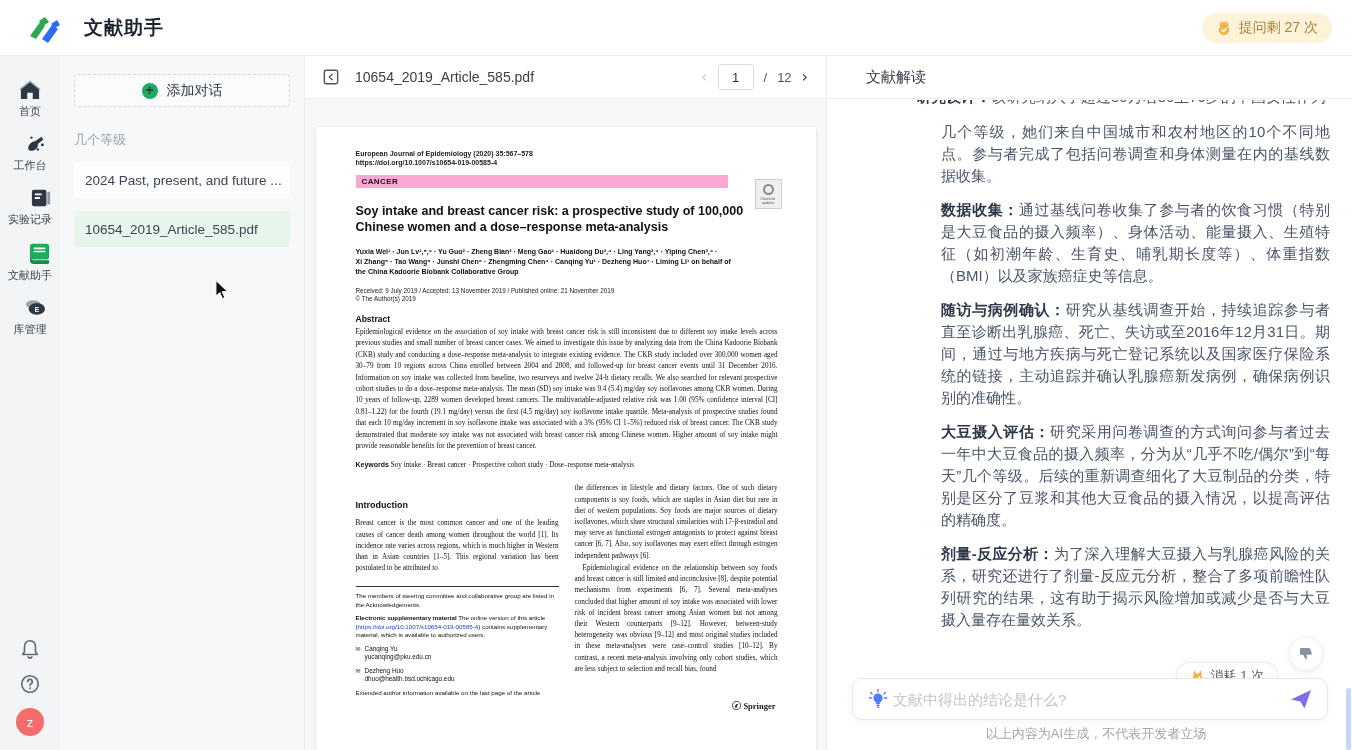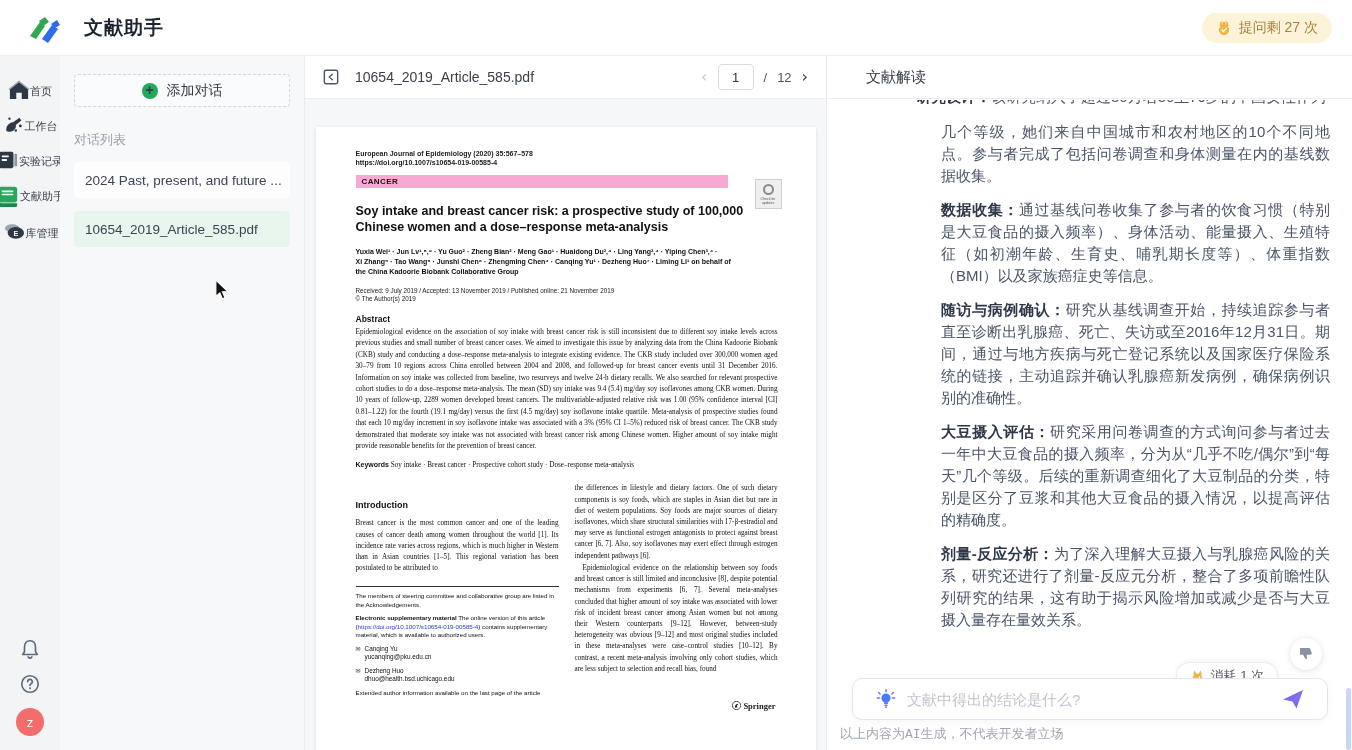--- a/index.html
+++ b/index.html
@@ -13,21 +13,21 @@
     border-bottom:1px solid #ececf0; display:flex; align-items:center; z-index:5; }
   .logo { width:36px; height:32px; margin-left:26px; }
   .app-title { margin-left:22px; font-size:19px; font-weight:bold; color:#1c2430; letter-spacing:1px; }
   .quota-pill { position:absolute; right:20px; top:13px; height:30px; border-radius:15px;
     background:#fcf3d9; display:flex; align-items:center; padding:0 14px; gap:7px; }
   .quota-pill span { font-size:14px; color:#a9803a; }
 
   
   .side-rail { position:absolute; top:56px; left:0; bottom:0; width:60px; background:#f3f4f6;
     display:flex; flex-direction:column; align-items:center; padding-top:24px; }
-  .rail-item { display:flex; flex-direction:row; align-items:flex-start; margin-bottom:15px; cursor:pointer; }
+  .rail-item { display:flex; flex-direction:column; align-items:flex-end; margin-bottom:15px; cursor:pointer; }
   .rail-item .lbl { font-size:11px; color:#39414e; margin-top:4px; white-space:nowrap; }
   .rail-bottom { position:absolute; left:0; right:0; bottom:14px; display:flex; flex-direction:column; align-items:center; gap:13px; }
   .avatar { width:28px; height:28px; border-radius:50%; background:#f56c6c; color:#fff; font-size:13px;
     display:flex; align-items:center; justify-content:center; }
 
   
   .conv-panel { position:absolute; top:56px; left:60px; bottom:0; width:245px; background:#f7f8fa;
     border-right:1px solid #ececf0; padding:18px 14px 0 14px; }
   .add-btn { height:33px; border:1px dashed #d3d8e0; border-radius:4px; display:flex; align-items:center;
     justify-content:center; gap:9px; cursor:pointer; background:#fafbfc; }
@@ -108,25 +108,25 @@
     background:#fff; box-shadow:0 1px 6px rgba(0,0,0,.12); display:flex; align-items:center;
     justify-content:center; cursor:pointer; }
 
   .consume-pill { position:absolute; right:74px; top:606px; height:27px; background:#fff;
     border:1px solid #eceef2; border-bottom:none; border-radius:14px 14px 0 0; box-shadow:0 -1px 4px rgba(0,0,0,.05);
     display:flex; align-items:center; gap:6px; padding:0 13px; z-index:2; }
   .consume-pill span { font-size:13px; color:#555c66; }
 
   .chat-box { position:absolute; left:24px; right:24px; top:622px; height:42px; background:#fff;
     border:1px solid #e3e6ec; border-radius:10px; box-shadow:0 2px 8px rgba(0,0,0,.04);
-    display:flex; align-items:center; padding:0 22px; gap:10px; z-index:3; }
+    display:flex; align-items:center; padding:0 14px; gap:4px; z-index:3; }
   .chat-input-field { flex:1; border:none; outline:none; font-size:15px; color:#333;
     font-family:"Liberation Sans",sans-serif; background:transparent; }
   .chat-input-field::placeholder { color:#c0c4cc; }
-  .disclaimer { position:absolute; left:12px; right:0; bottom:7px; font-size:13px; color:#a0a6b1;font-family:Liberation Mono, monospace; }
+  .disclaimer { position:absolute; left:12px; right:0; bottom:7px; text-align:center; font-size:13px; color:#a0a6b1; }
 
   .scroll-thumb { position:absolute; right:1px; bottom:0px; width:5px; height:62px;
     background:#c9d7f6; border-radius:3px; }
 
   
   .mouse-cursor { position:absolute; left:214px; top:280px; z-index:99; }
 </style>
 </head>
 <body>
 
@@ -210,21 +210,21 @@
         <span>z</span>
       </div>
     </div>
   </div>
 
   <div class="conv-panel">
     <div class="add-btn">
       <span class="plus-circle">+</span>
       <span>添加对话</span>
     </div>
-    <div class="conv-label">对话列表</div>
+    <div class="conv-label">几个等级</div>
     <div class="conv-item">2024 Past, present, and future ...</div>
     <div class="conv-item active">10654_2019_Article_585.pdf</div>
   </div>
 
   <div class="pdf-panel">
     <div class="pdf-header">
       <svg width="16" height="16" viewBox="0 0 18 18">
         <rect x="1.5" y="1.5" width="15" height="15" rx="2" fill="none" stroke="#4a5568" stroke-width="1.6"></rect>
         <path d="M10.5 6 L7 9 L10.5 12" fill="none" stroke="#4a5568" stroke-width="1.6" stroke-linecap="round" stroke-linejoin="round"></path>
       </svg>

